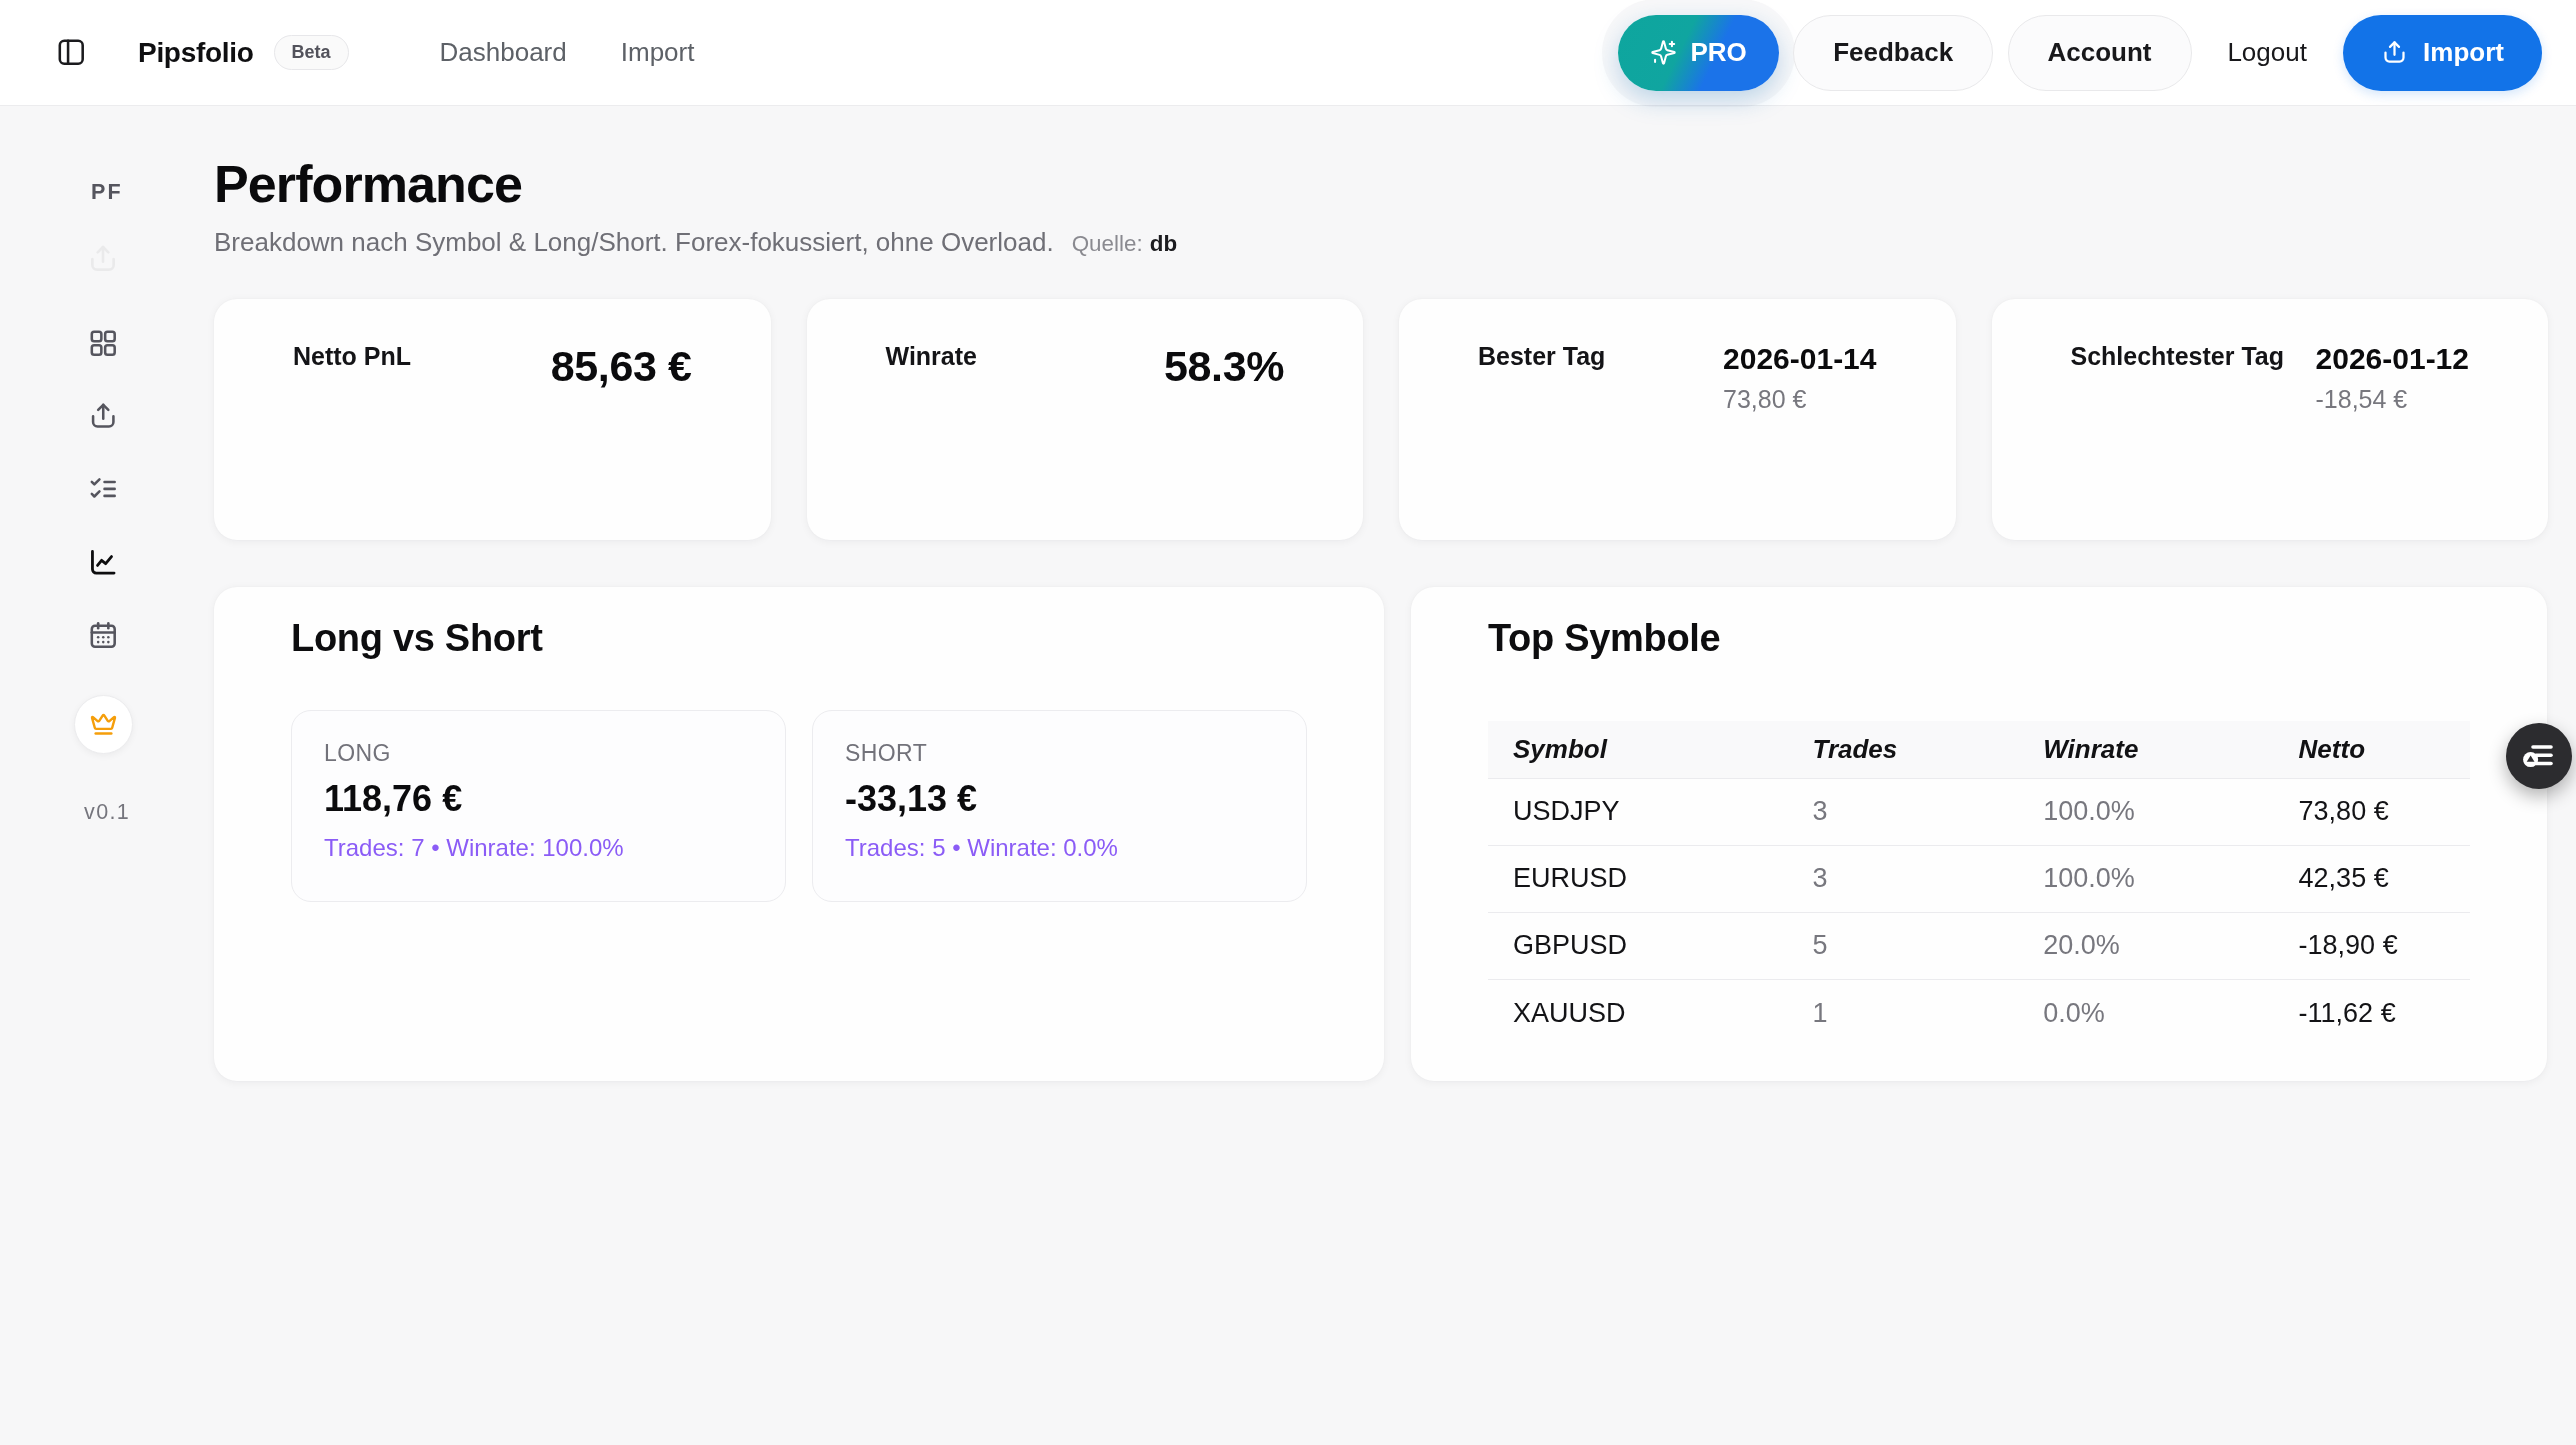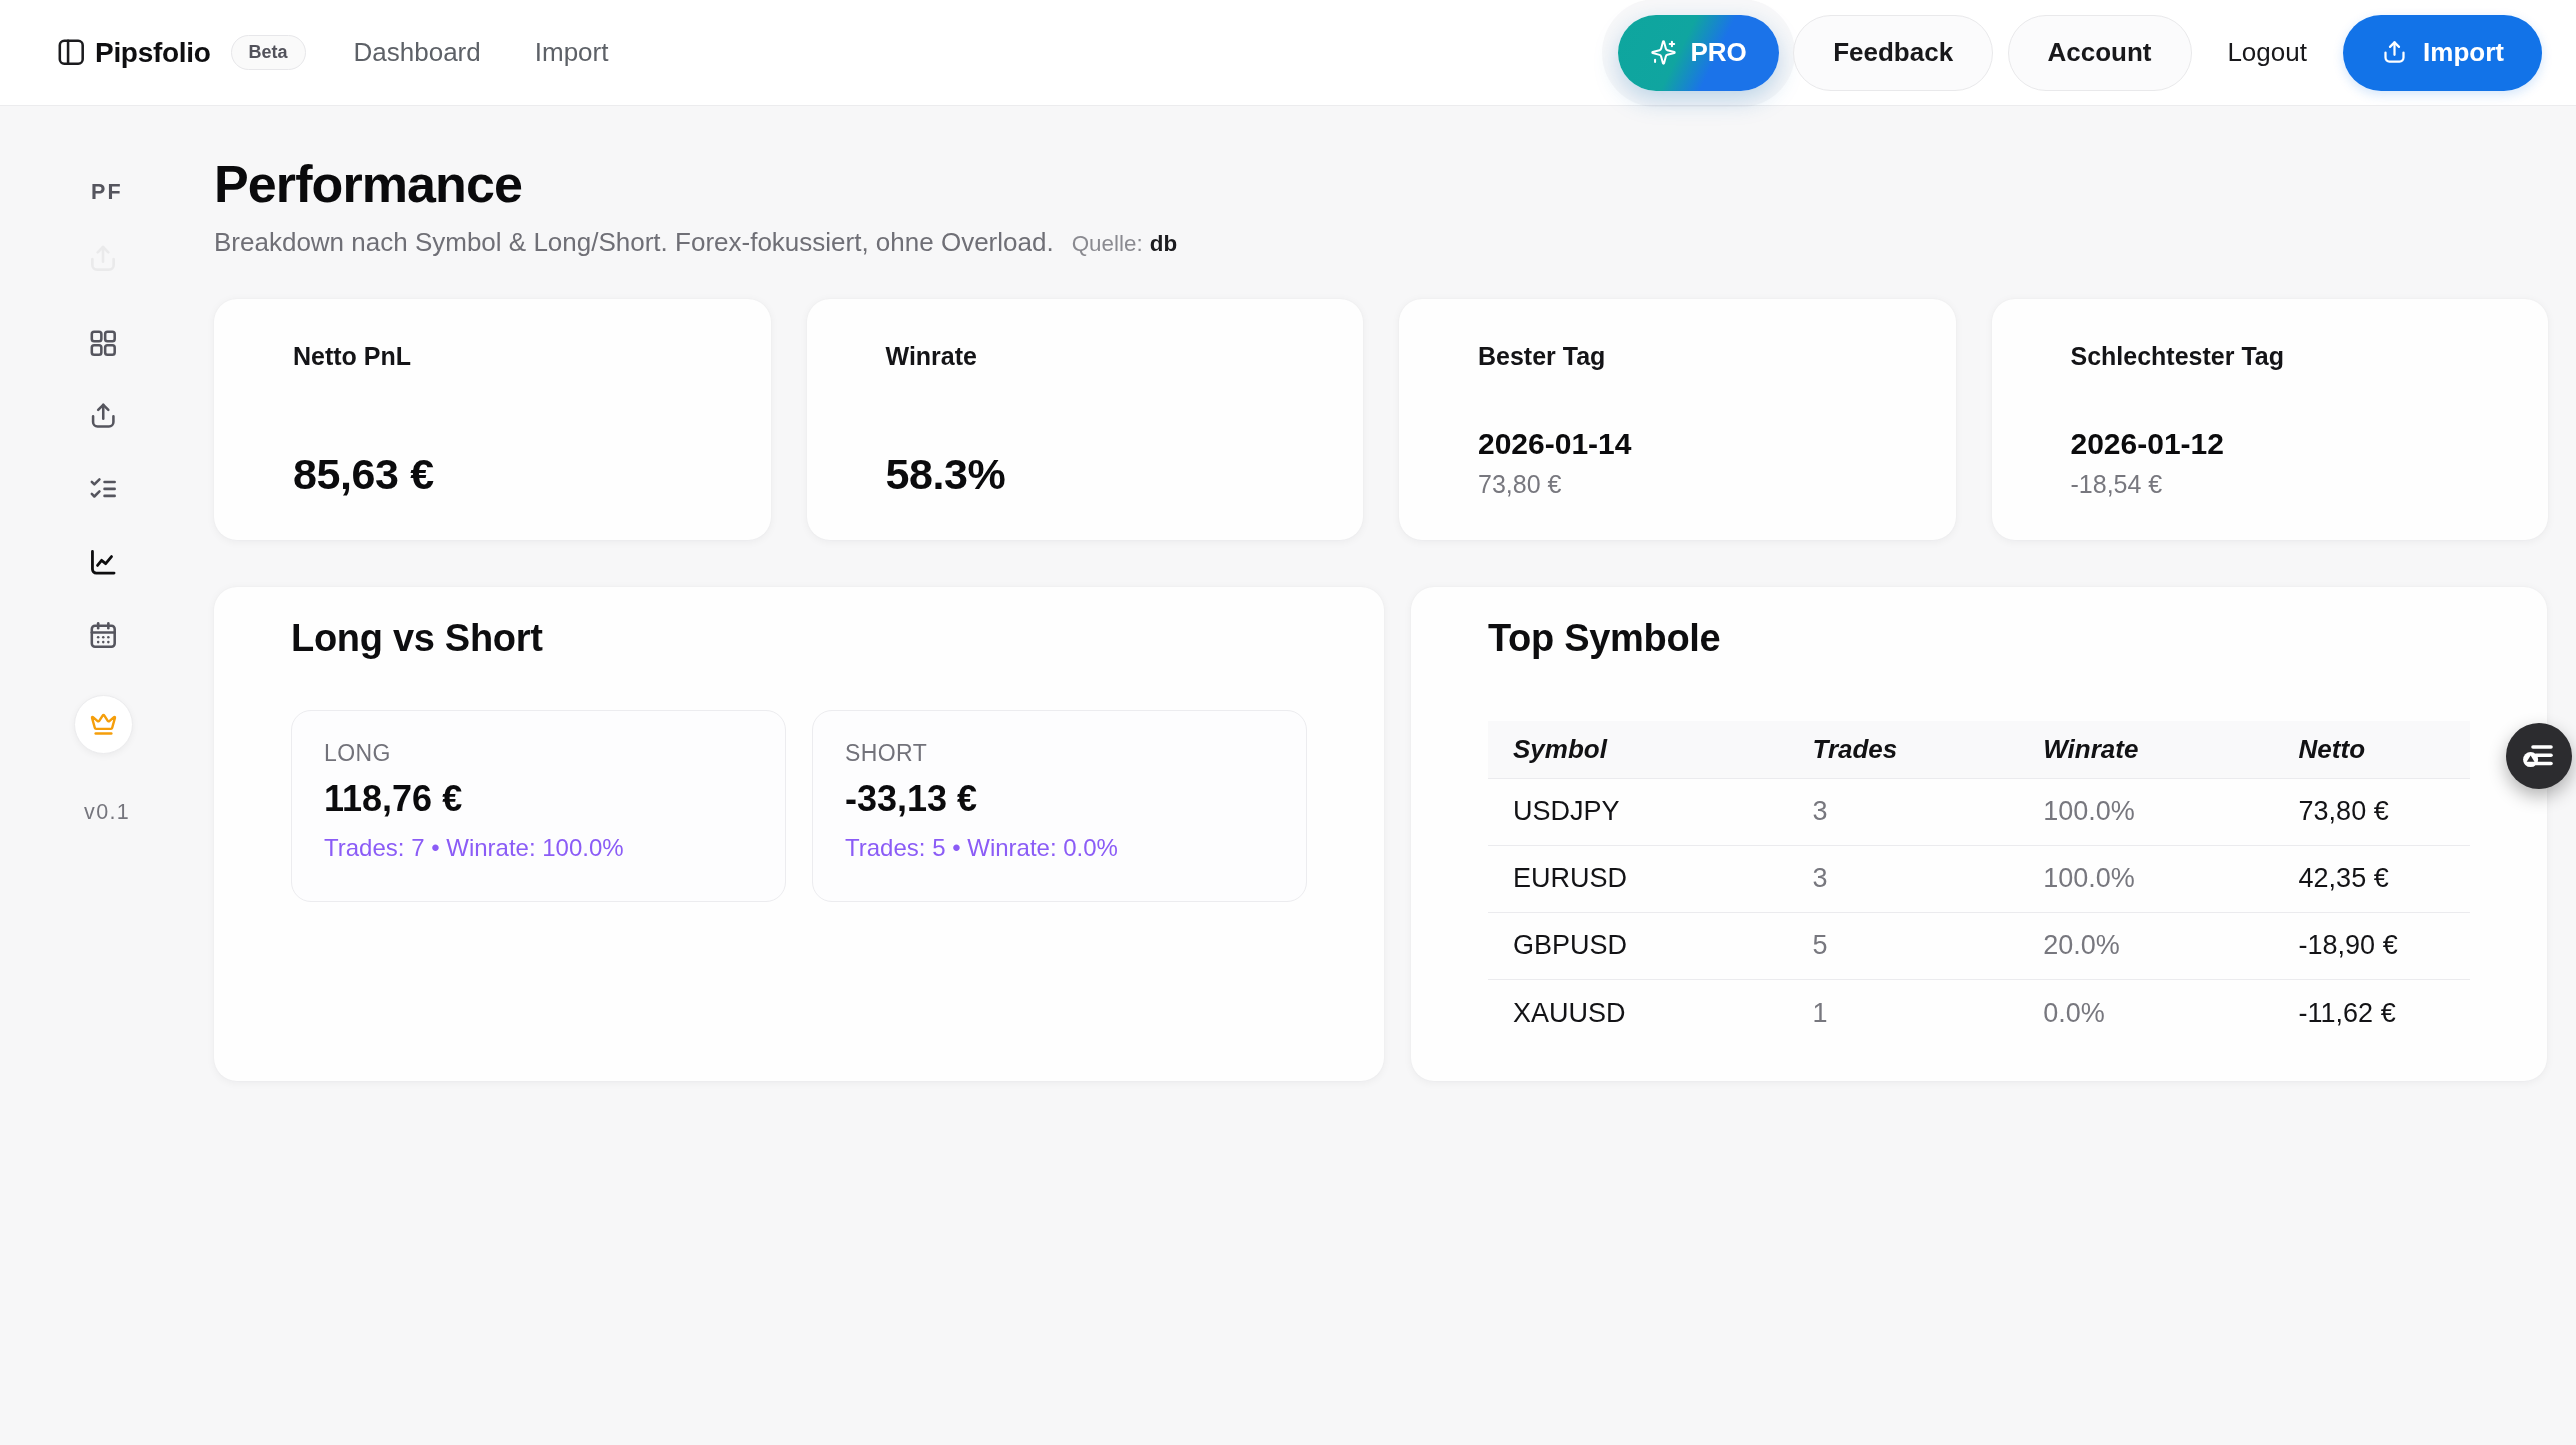--- a/index.html
+++ b/index.html
@@ -4,21 +4,21 @@
 <style>
   * { margin:0; padding:0; box-sizing:border-box; }
   html,body { width:2576px; height:1445px; overflow:hidden;
     font-family:"Liberation Sans","DejaVu Sans",sans-serif;
     background:#f7f7f8; color:#18181b; }
 
   
   .topbar { position:absolute; left:0; top:0; width:2576px; height:106px;
     background:#ffffff; border-bottom:1.8px solid #ececee;
     display:flex; align-items:center; padding:0 34px 0 47px; z-index:5; }
-  .topbar-left { display:flex; align-items:center; }
+  .topbar-left { display:flex; align-items:center; gap:43px; }
   .icon-btn { width:48px; height:48px; display:flex; align-items:center; justify-content:center;
     background:none; border:none; cursor:pointer; }
   .brand-wrap { display:flex; align-items:center; gap:20px; }
   .brand { font-size:28px; font-weight:700; color:#0f0f11; letter-spacing:-0.3px; }
   .beta-badge { font-size:18px; font-weight:600; color:#52525b; background:#fafafa;
     border:1.8px solid #e7e7ea; border-radius:897px; padding:6.3px 17px; }
   .topnav { display:flex; align-items:center; gap:54px; margin-left:48px; }
   .topnav a { font-size:26px; color:#5d6167; text-decoration:none; }
   .topbar-right { margin-left:auto; display:flex; align-items:center; gap:14.4px; }
   .pill { height:76px; border-radius:897px; display:inline-flex; align-items:center;
@@ -54,21 +54,21 @@
   .subtitle { font-size:26px; line-height:36px; color:#6f6f76; }
   .source-label { margin-left:18px; font-size:22.4px; color:#8a8a90; }
   .source-value { margin-left:7.2px; font-size:22.4px; font-weight:700; color:#1c1c1f; }
 
   .card { background:#fefefe; border-radius:23px;
     box-shadow:0 1.8px 9px rgba(25,25,35,0.05), 0 0 1.8px rgba(0,0,0,0.04); }
 
   .stats-row { margin-top:39px; display:grid; grid-template-columns:repeat(4,1fr);
     gap:36px; }
   .stat-card { height:241px; padding:43px 79px 41px; display:flex;
-    flex-direction:column; justify-content:space-between; }
+    flex-direction:row; justify-content:space-between; }
   .stat-label { font-size:25px; font-weight:600; color:#141417; }
   .stat-value { font-size:43px; font-weight:700; color:#0b0b0d; letter-spacing:-0.4px; }
   .stat-date { font-size:30px; font-weight:700; color:#0b0b0d; }
   .stat-sub { margin-top:9px; font-size:25px; color:#77777e; }
 
   .row2 { margin-top:47px; display:grid; grid-template-columns:1170px 1136px; gap:27px; }
   .panel { height:494px; padding:30.5px 77px; }
   .panel-title { font-size:38px; font-weight:700; color:#0d0d0f; letter-spacing:-0.3px; }
 
   .ls-grid { margin-top:50px; display:grid; grid-template-columns:1fr 1fr; gap:26px; }

